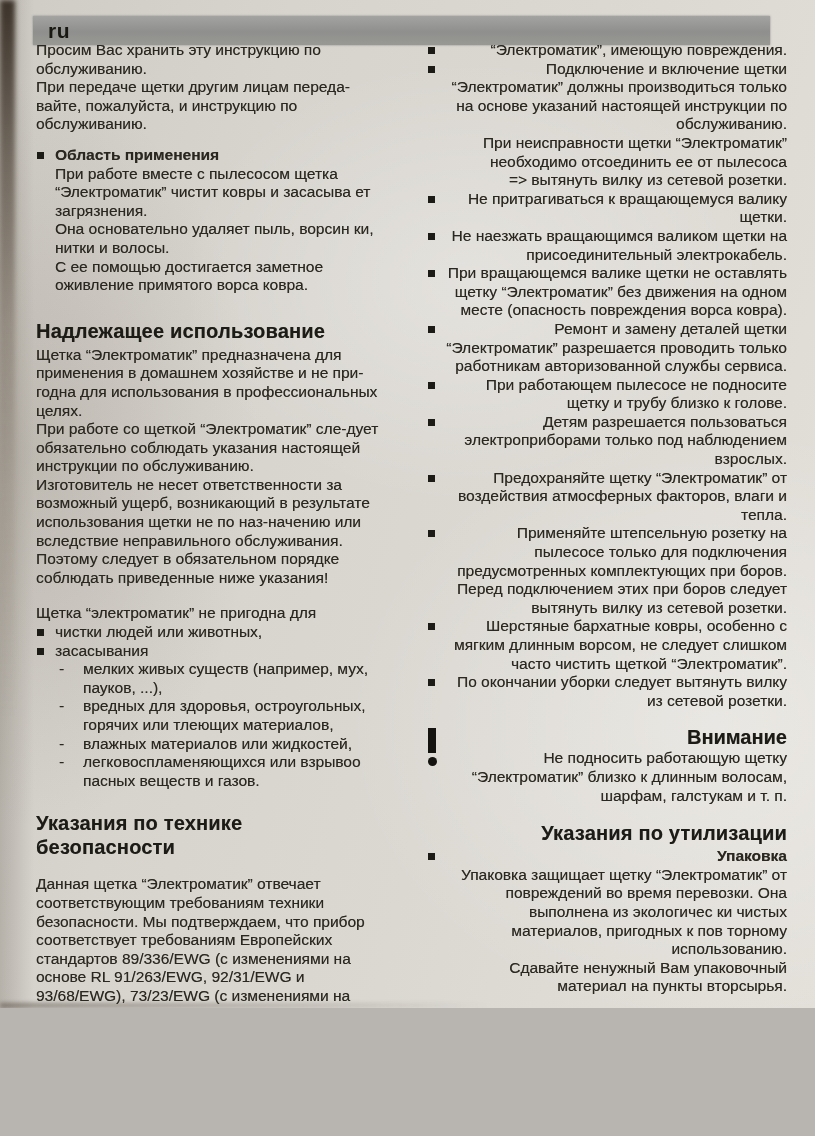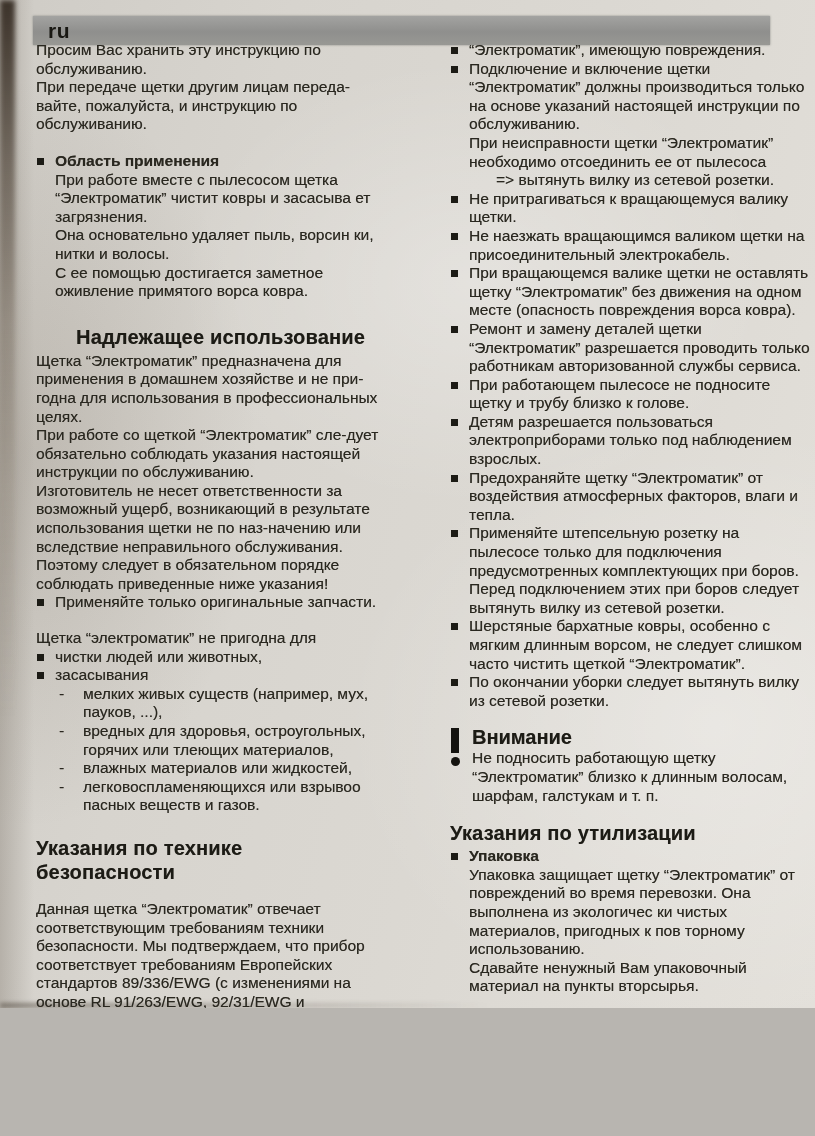--- a/index.html
+++ b/index.html
@@ -37,26 +37,26 @@
     box-shadow:0 0 2px rgba(120,120,118,0.8);
   }
   .lang-bar .lang {
     display:inline-block; margin-left:15px; font-size:21px; font-weight:bold;
     line-height:29px; color:#181712; letter-spacing:0.5px;
   }
   
   .col { position:absolute; top:41px; font-size:15.5px; line-height:18.6px;
          text-shadow:0.2px 0.2px 0.4px rgba(35,32,26,0.5); }
   .col-left  { left:36px;  width:357px; }
-  .col-right { left:450px; width:360px; }
+  .col-right { left:427px; width:360px;text-align:right; }
   p { margin:0; }
   h1 { font-size:20px; line-height:24px; margin:0; color:#1c1b15; letter-spacing:0.2px; }
   h2 { font-size:20px; line-height:23px; margin:0; color:#1c1b15; }
-  .mt-sec   { margin-top:18px; }
-  .mt-h1    { margin-top:24px; margin-bottom:3px;margin-left:40px; }
+  .mt-sec   { margin-top:12px; }
+  .mt-h1    { margin-top:24px; margin-bottom:3px; }
   .mt-h1b   { margin-top:21px; margin-bottom:16px; max-width:275px; }
   .mt-lead  { margin-top:17px; }
   .bullet-item { position:relative; padding-left:19px; }
   .bullet-item.bold-head { font-weight:bold; }
   .sq { position:absolute; left:1px; top:6px; width:7px; height:7px; background:#1c1b15; }
   .indented { padding-left:19px; }
   .dash-item { position:relative; padding-left:47px; }
   .dash-item .dash { position:absolute; left:23px; top:0; }
   .arrow-line { padding-left:27px; }
   
@@ -91,24 +91,20 @@
       <p>При работе вместе с пылесосом щетка “Электроматик” чистит ковры и засасыва ет загрязнения.</p>
       <p>Она основательно удаляет пыль, ворсин ки, нитки и волосы.</p>
       <p>С ее помощью достигается заметное оживление примятого ворса ковра.</p>
     </div>
 
     <h1 class="mt-h1">Надлежащее использование</h1>
     <p>Щетка “Электроматик” предназначена для применения в домашнем хозяйстве и не при-годна для использования в профессиональных целях.</p>
     <p>При работе со щеткой “Электроматик” сле-дует обязательно соблюдать указания настоящей инструкции по обслуживанию.</p>
     <p>Изготовитель не несет ответственности за возможный ущерб, возникающий в результате использования щетки не по наз-начению или вследствие неправильного обслуживания.</p>
     <p>Поэтому следует в обязательном порядке соблюдать приведенные ниже указания!</p>
-    <div class="bullet-item">
-      <span class="sq"></span>
-      <span>Применяйте только оригинальные запчасти.</span>
-    </div>
 
     <p class="mt-lead">Щетка “электроматик” не пригодна для</p>
     <div class="bullet-item">
       <span class="sq"></span>
       <span>чистки людей или животных,</span>
     </div>
     <div class="bullet-item">
       <span class="sq"></span>
       <span>засасывания</span>
     </div>

